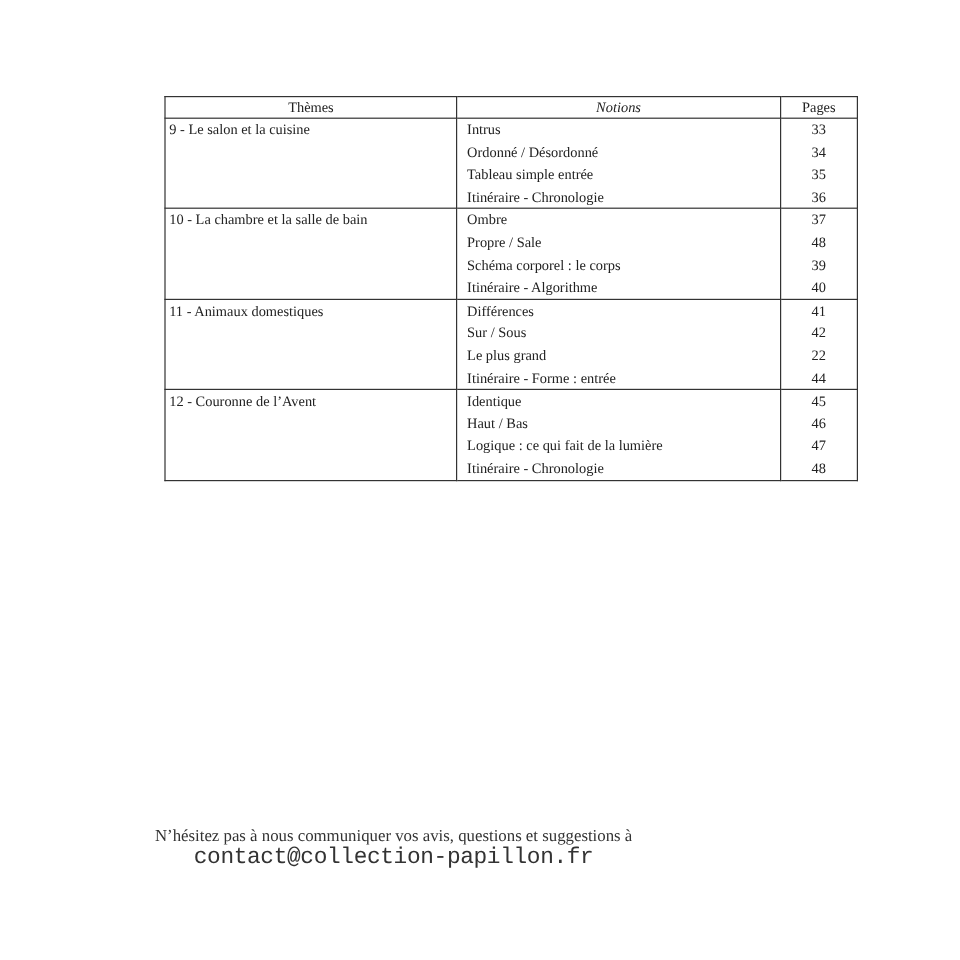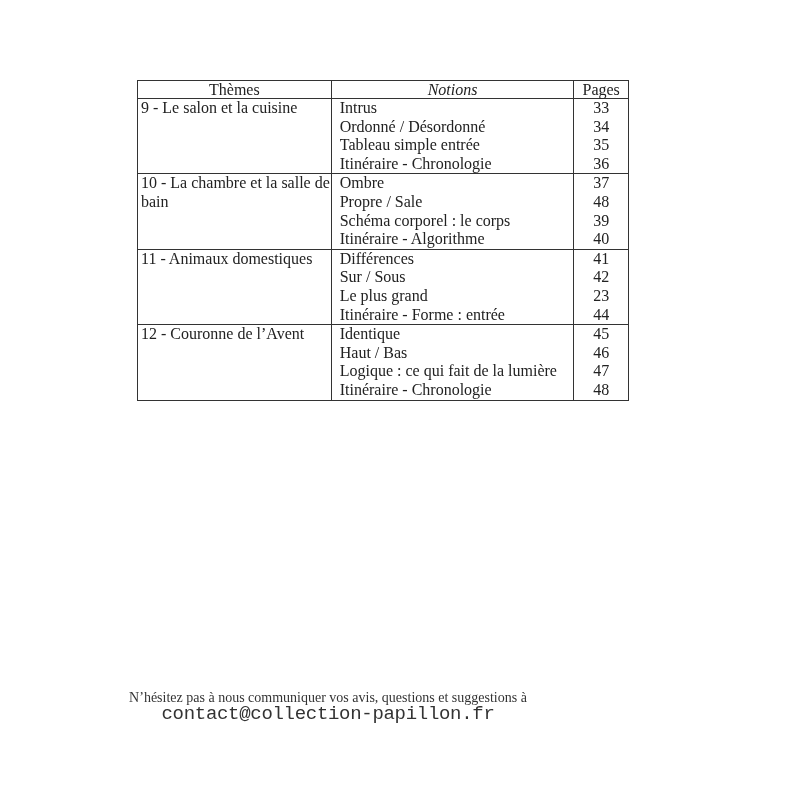--- a/index.html
+++ b/index.html
@@ -1,20 +1,20 @@
 <!DOCTYPE html>
 <html><head>
 <meta charset="utf-8">
 <style>
   html, body { margin: 0; padding: 0; background: #ffffff; }
   body { width: 800px; height: 800px; position: relative; overflow: hidden;
          font-family: "Liberation Serif", "DejaVu Serif", serif; color: #222; }
   .toc {
-    position: absolute; left: 137px; top: 80px; width: 492px;
-    border-collapse: collapse; font-size: 16px; line-height: 18.6px;
+    position: absolute; left: 137px; top: 80px; width: 578px;
+    border-collapse: collapse; font-size: 12px; line-height: 18.6px;
   }
   .toc th, .toc td { border: 1.5px solid #333; padding: 0; vertical-align: top; }
   .toc th { font-weight: normal; text-align: center; height: 17px; line-height: 17px; }
   .col-theme { width: 222px; }
   .col-notion { width: 246px; font-style: italic; }
   .col-page { width: 58px; }
   .theme-cell { padding-left: 3px !important; }
   .notion-line { padding-left: 8px; white-space: nowrap; }
   .page-line { text-align: center; }
   .footer {
@@ -69,21 +69,21 @@
         <td class="theme-cell">11 - Animaux domestiques</td>
         <td>
           <div class="notion-line">Différences</div>
           <div class="notion-line">Sur / Sous</div>
           <div class="notion-line">Le plus grand</div>
           <div class="notion-line">Itinéraire - Forme : entrée</div>
         </td>
         <td>
           <div class="page-line">41</div>
           <div class="page-line">42</div>
-          <div class="page-line">23</div>
+          <div class="page-line">22</div>
           <div class="page-line">44</div>
         </td>
       </tr>
       <tr>
         <td class="theme-cell">12 - Couronne de l’Avent</td>
         <td>
           <div class="notion-line">Identique</div>
           <div class="notion-line">Haut / Bas</div>
           <div class="notion-line">Logique : ce qui fait de la lumière</div>
           <div class="notion-line">Itinéraire - Chronologie</div>

